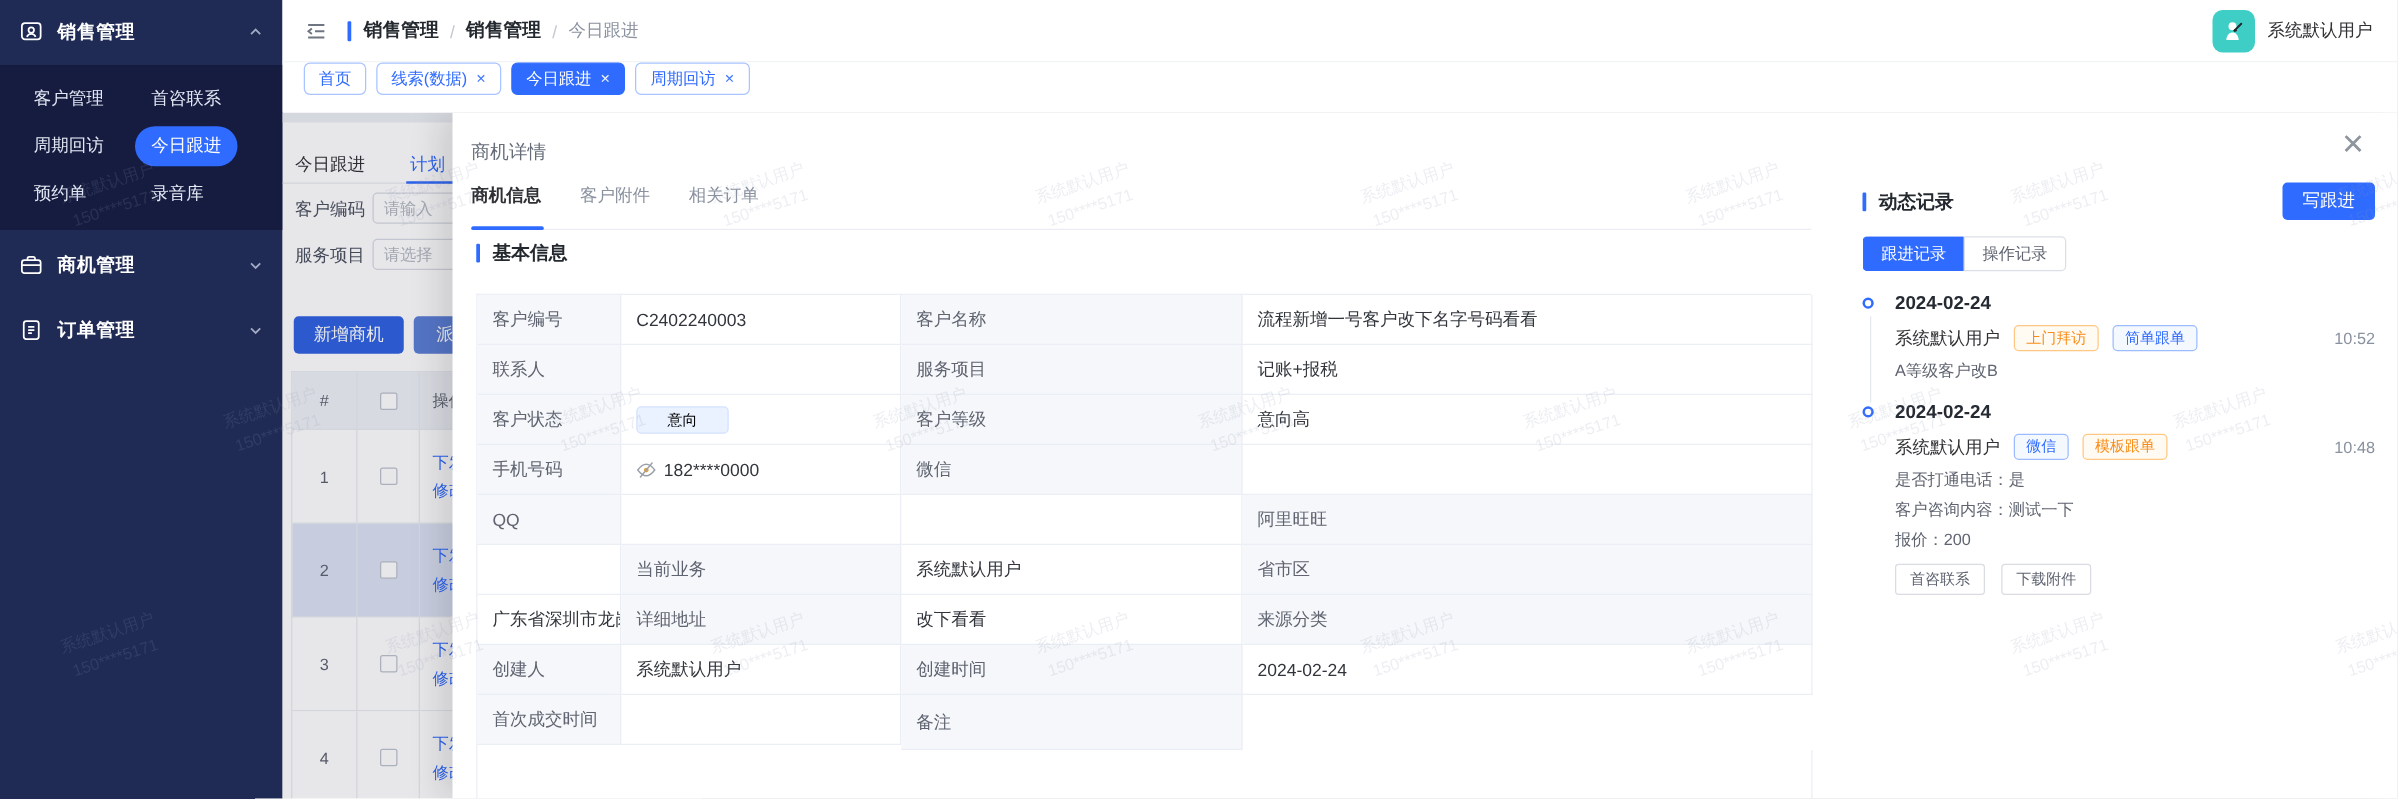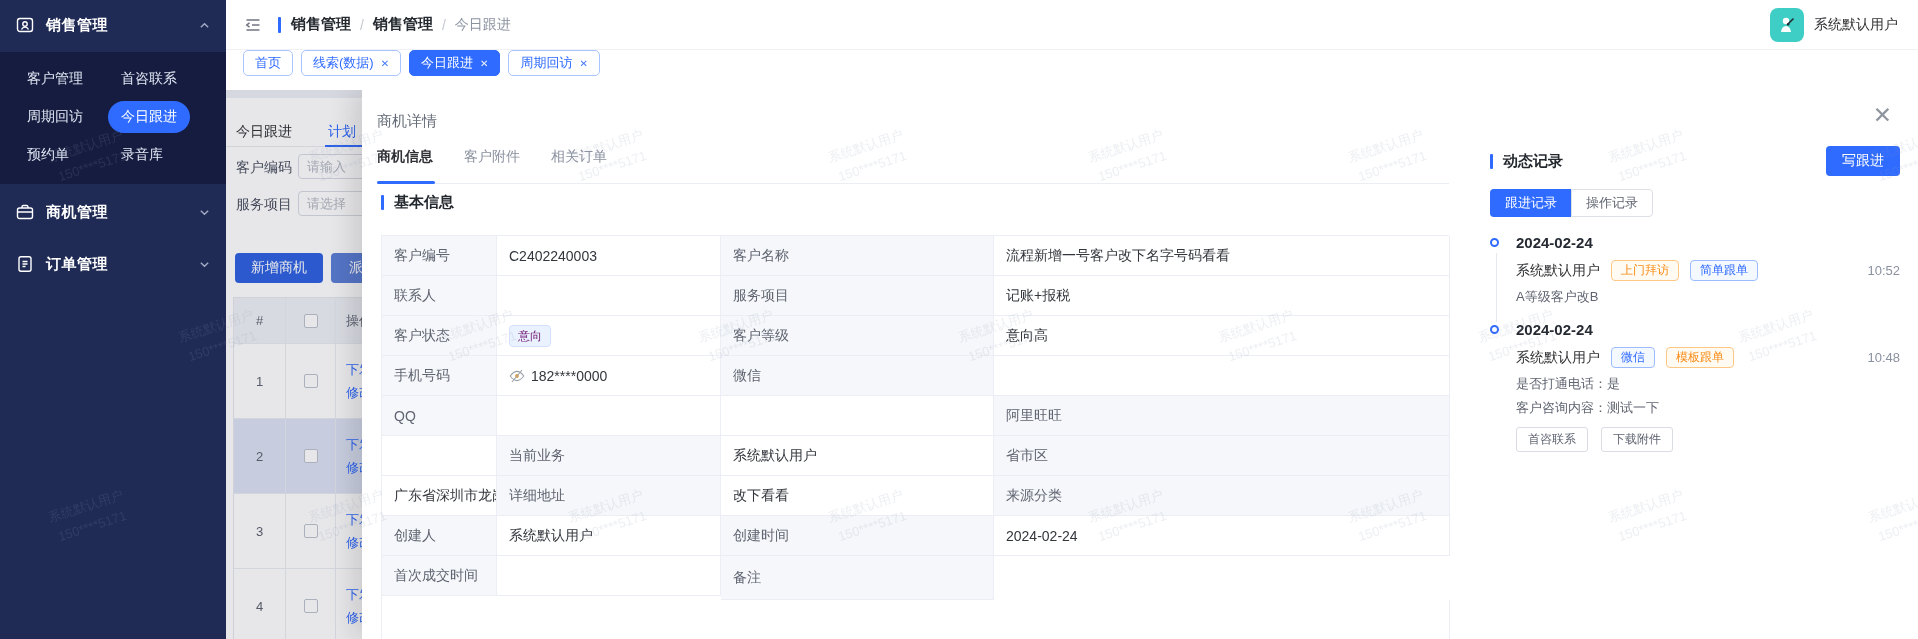--- a/index.html
+++ b/index.html
@@ -82,21 +82,21 @@
   .section-title{font-size:15px;font-weight:bold;color:#24292f}
 
   .info-table{position:absolute;left:19px;top:145px;width:1068px;display:grid;
     grid-template-columns:115px 224px 273px 456px;border-top:1px solid #ebeef5;border-left:1px solid #ebeef5;font-size:14px}
   .cell{height:40px;border-right:1px solid #ebeef5;border-bottom:1px solid #ebeef5;
     display:flex;align-items:center;padding:0 12px;overflow:hidden;white-space:nowrap}
   .cell.lab{background:#f5f7fa;color:#5f6470}
   .cell.val{color:#32363c}
   .cell.span3{grid-column:2/5}
   .cell.tall{height:44px}
-  .tag-blue{background:#eaf1ff;border:1px solid #d3e1ff;color:#701a75;font-size:12px;padding:2px 8px;border-radius:4px;line-height:16px}
+  .tag-blue{background:#eaf1ff;border:1px solid #d3e1ff;color:#000000;font-size:12px;padding:2px 24px;border-radius:4px;line-height:16px}
   .eye-icon{width:16px;height:16px;margin-right:6px;flex:0 0 16px;cursor:pointer}
 
   
   .activity{position:absolute;left:1128px;top:55px;width:410px}
   .act-head{display:flex;align-items:center;justify-content:space-between;height:32px}
   .act-title-wrap{display:flex;align-items:center;gap:10px}
   .act-title{font-size:15px;font-weight:bold;color:#24292f}
   .write-btn{width:74px;height:30px;background:#2f6bff;color:#fff;border:none;border-radius:4px;font-size:14px;cursor:pointer;font-family:inherit}
   .act-tabs{display:flex;margin-top:12px}
   .atab{height:28px;padding:0 14px;display:flex;align-items:center;font-size:13px;
@@ -392,20 +392,21 @@
             <span class="dot"></span>
             <div class="rec-date">2024-02-24</div>
             <div class="rec-meta">
               <span class="rec-user">系统默认用户</span>
               <span class="rec-tag" data-color="blue">微信</span>
               <span class="rec-tag" data-color="orange">模板跟单</span>
               <span class="rec-time">10:48</span>
             </div>
             <div class="rec-line">是否打通电话：是</div>
             <div class="rec-line">客户咨询内容：测试一下</div>
+            <div class="rec-line">报价：200</div>
             <div class="rec-btns">
               <button class="rec-btn">首咨联系</button>
               <button class="rec-btn">下载附件</button>
             </div>
           </div>
         </div>
       </div>
     </div>
   </div>
 

